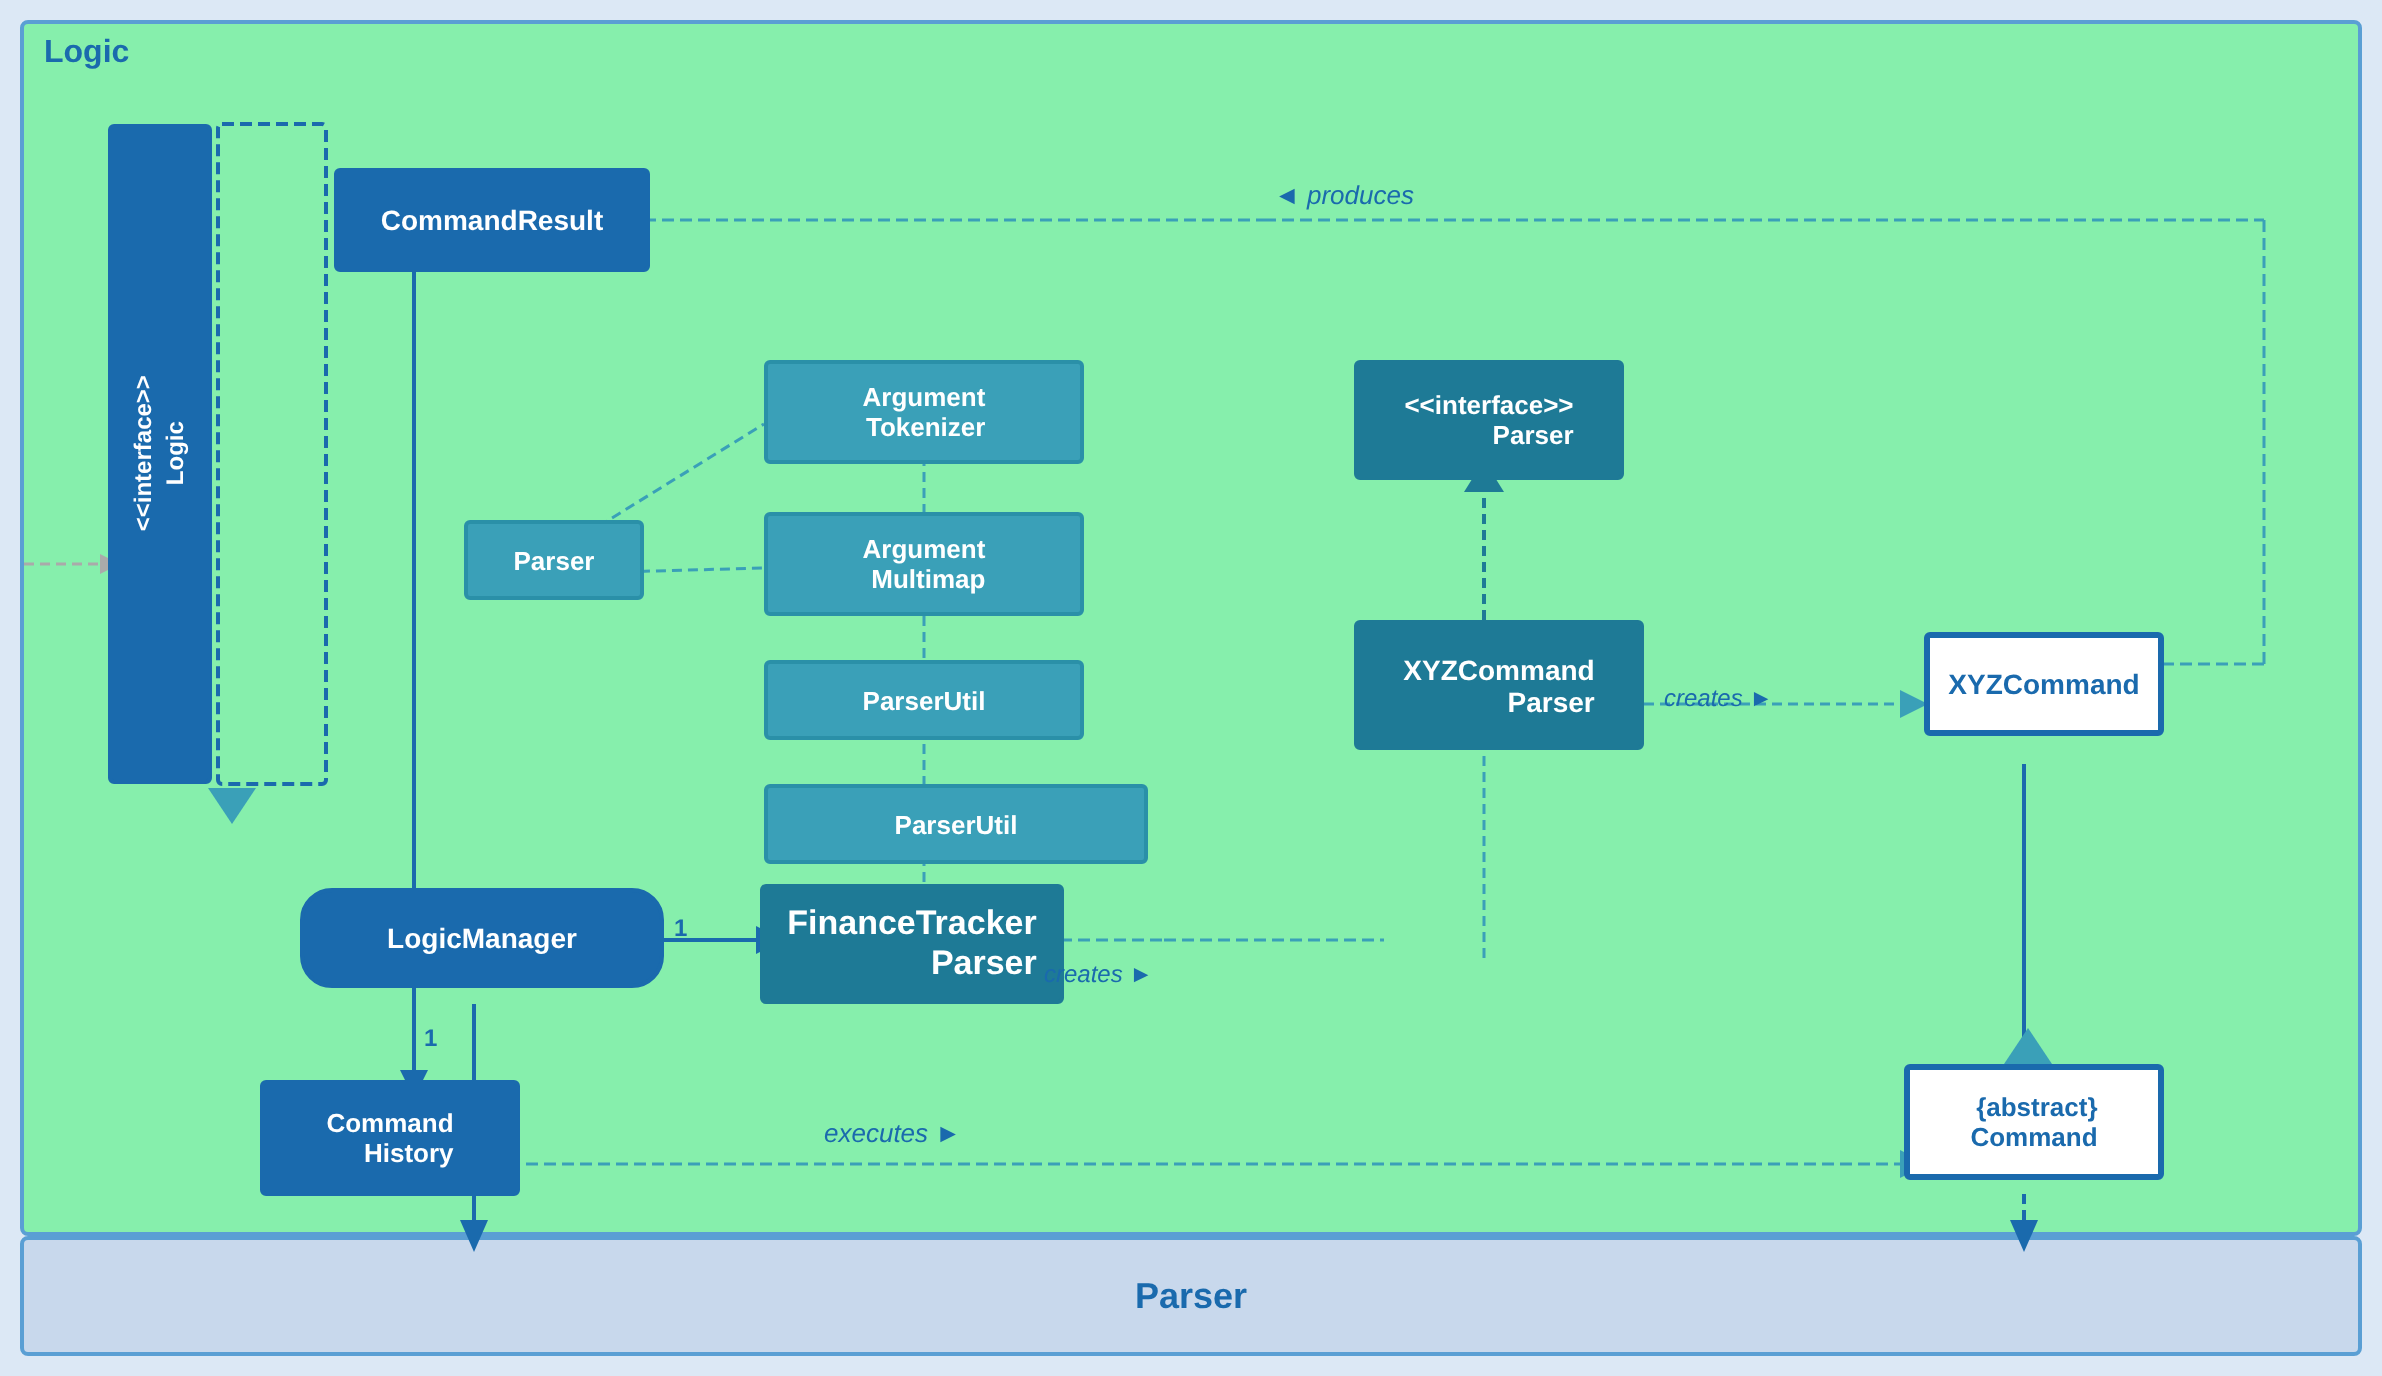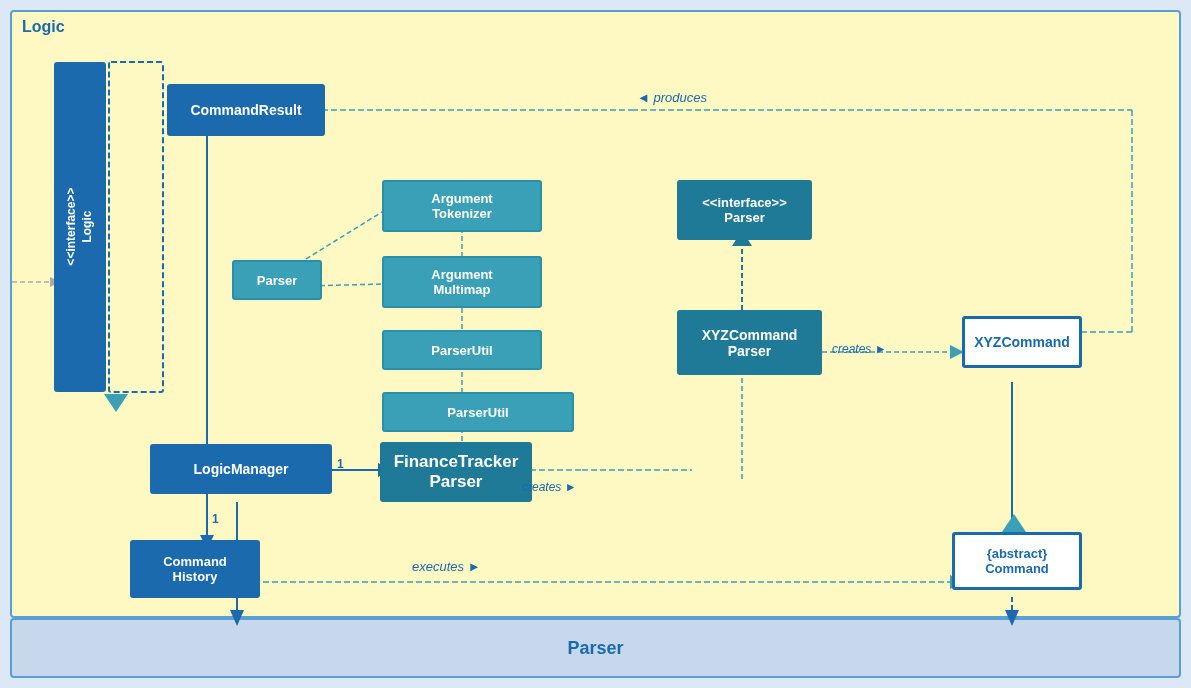--- a/index.html
+++ b/index.html
@@ -14,21 +14,21 @@
     .main-container {
       width: 1191px;
       height: 688px;
       background: #dce8f5;
       display: flex;
       flex-direction: column;
     }
 
     .logic-area {
       flex: 1;
-      background: #fef9c3;
+      background: #86efac;
       border: 2px solid #5a9fd4;
       margin: 10px 10px 0 10px;
       border-radius: 4px;
       position: relative;
     }
 
     .logic-label {
       position: absolute;
       top: 6px;
       left: 10px;
@@ -54,21 +54,21 @@
       font-size: 18px;
     }
 
     
     .box {
       position: absolute;
       border-radius: 3px;
       display: flex;
       align-items: center;
       justify-content: center;
-      text-align: center;
+      text-align: right;
       font-size: 13px;
       font-weight: bold;
       padding: 4px 6px;
     }
 
     .box-dark-blue {
       background: #1a6aad;
       color: white;
       border: 2px solid #1a6aad;
     }
@@ -287,21 +287,21 @@
       <span>XYZCommand</span>
     </div>
 
     <div class="box box-outline-blue" style="left:940px; top:520px; width:130px; height:58px; font-size:13px; border-width:3px;">
       <span style="white-space:pre-line;">{abstract}
 Command</span>
     </div>
 
     <div style="position:absolute; left:990px; top:502px; width:0; height:0; border-left:12px solid transparent; border-right:12px solid transparent; border-bottom:18px solid #3aa0b8;"></div>
 
-    <div class="box box-dark-blue" style="left:138px; top:432px; width:182px; height:50px; font-size:14px;">
+    <div class="box box-dark-blue" style="left:138px; top:432px; width:182px; height:50px; font-size:14px;border-radius:16px;">
       <span>LogicManager</span>
     </div>
 
     <div style="position:absolute; top:445px; left:325px; color:#1a6aad; font-size:12px; font-weight:bold;">
       <span>1</span>
     </div>
 
     <div class="box box-dark-teal" style="left:368px; top:430px; width:152px; height:60px; font-size:17px;">
       <span style="white-space:pre-line;">FinanceTracker
 Parser</span>

